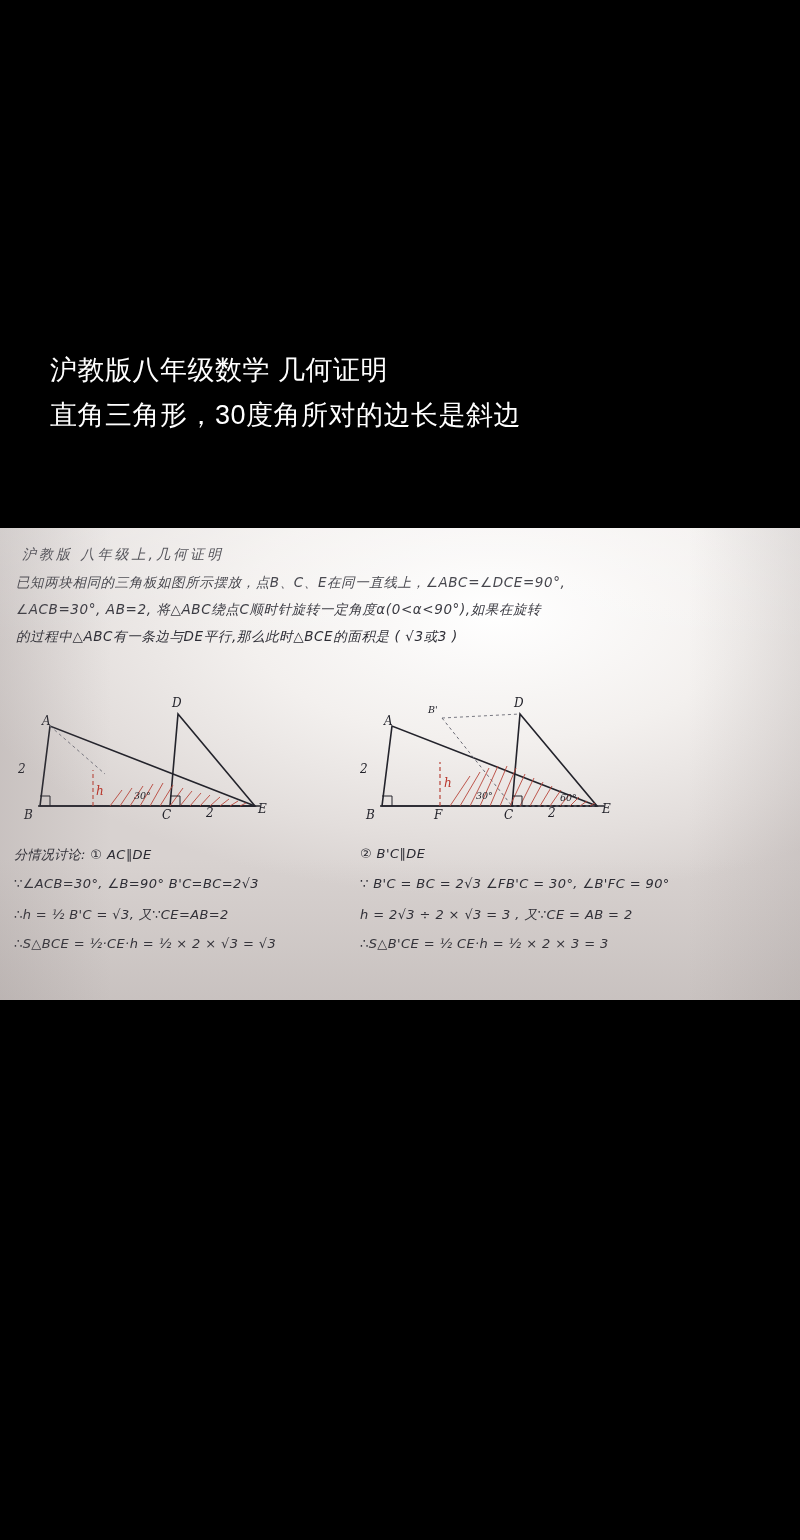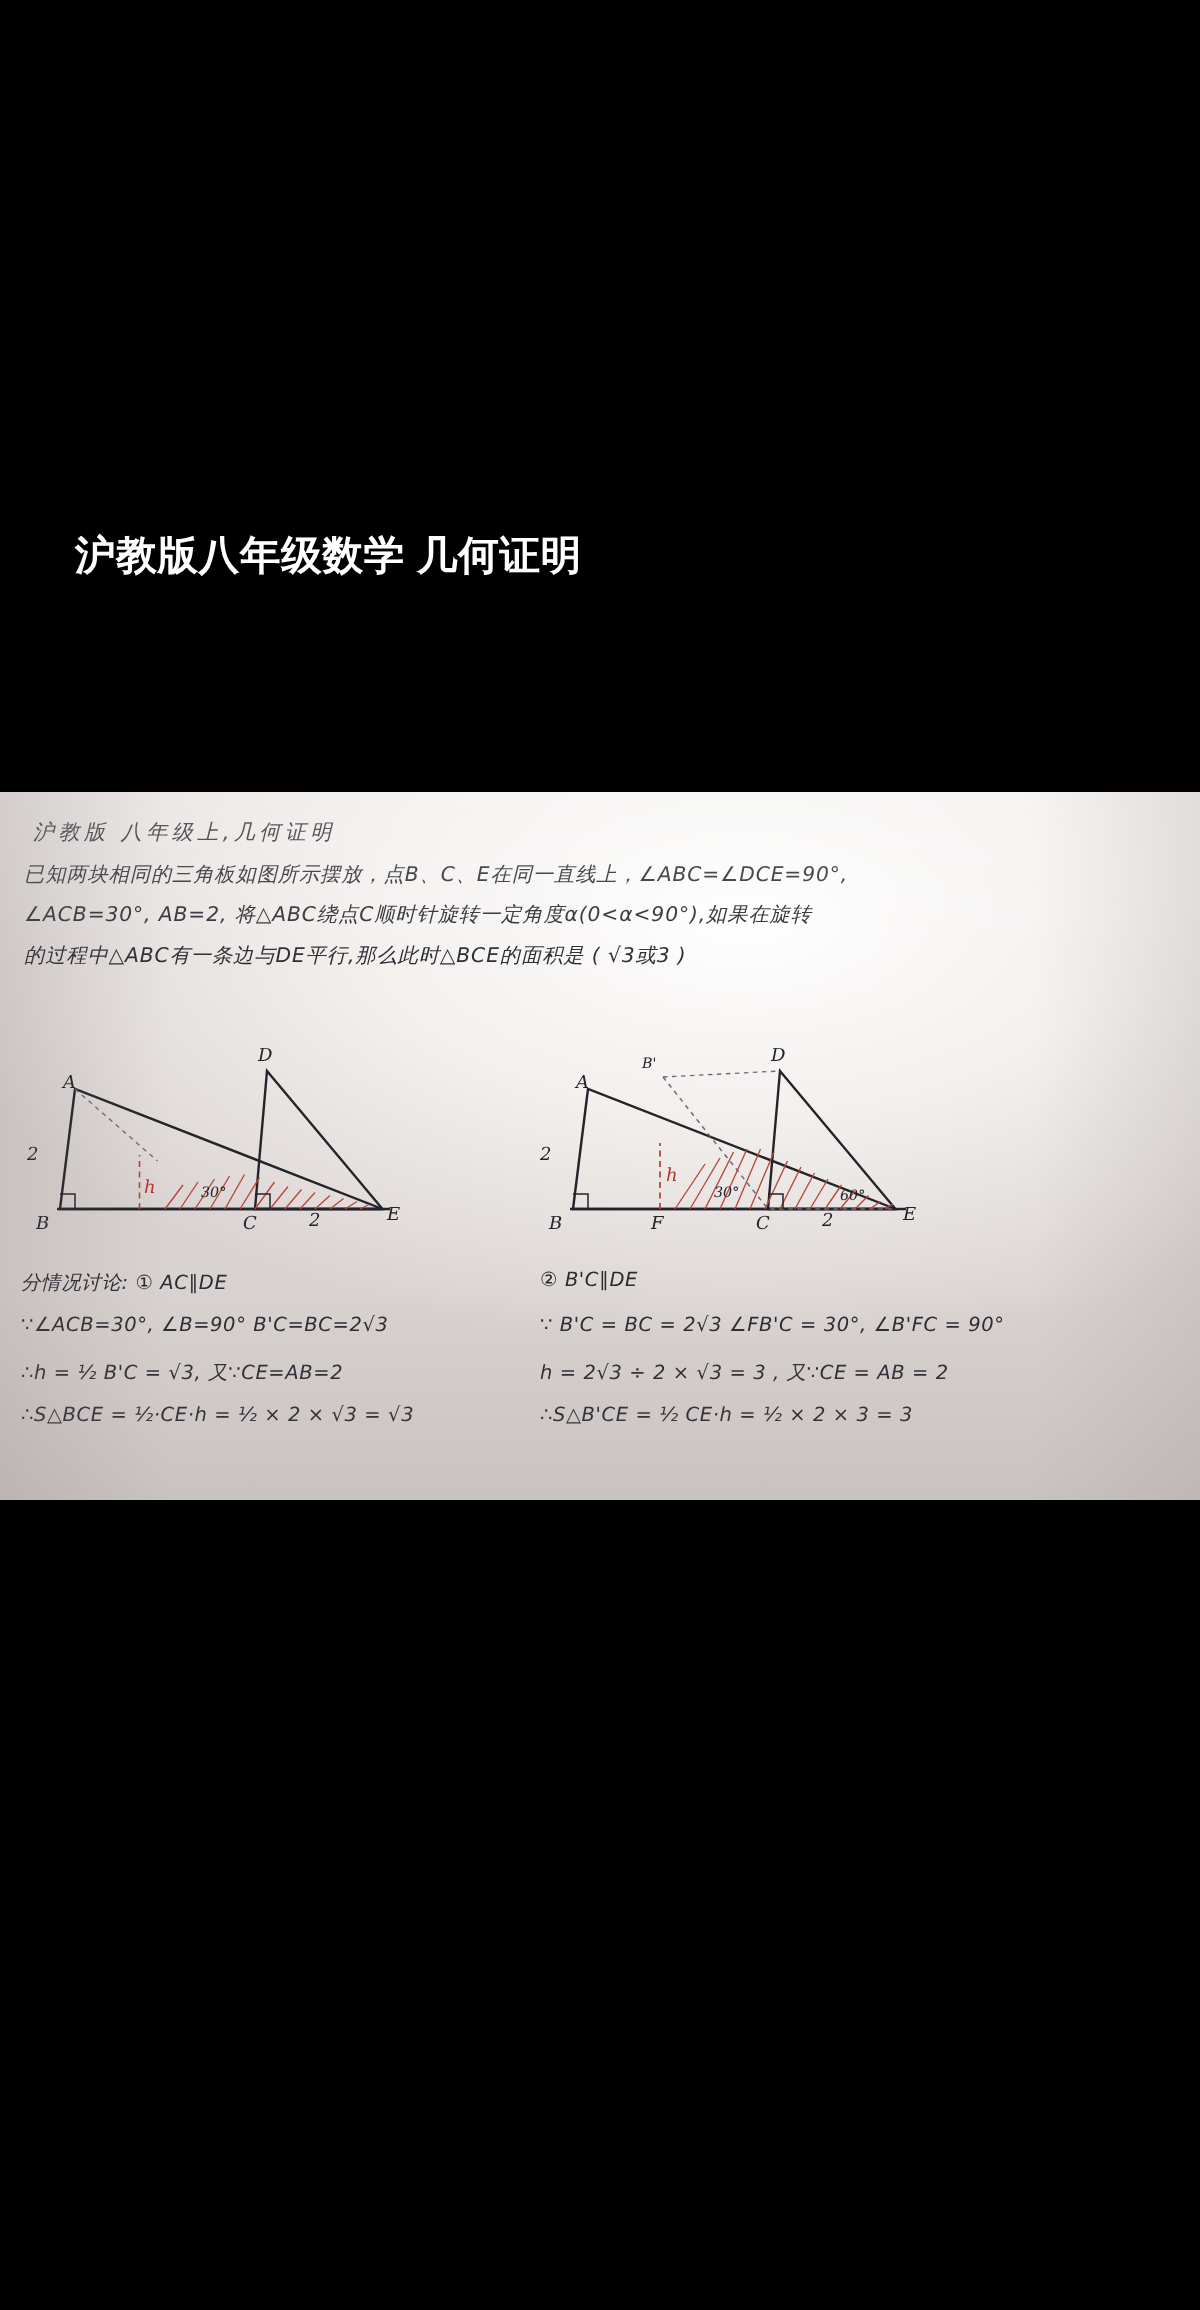--- a/index.html
+++ b/index.html
@@ -24,21 +24,21 @@
   
   .title-block {
     position: absolute;
     left: 50px;
     top: 348px;
     width: 700px;
     color: #ffffff;
   }
   .title-line {
     font-size: 27px;
-    font-weight: bold;
+    font-weight: normal;
     line-height: 45px;
     letter-spacing: 0.5px;
     white-space: nowrap;
   }
 
   
   .photo {
     position: absolute;
     left: 0;
     top: 528px;
@@ -127,20 +127,21 @@
     background: #000;
   }
 </style>
 </head>
 <body>
 
 <div class="page">
 
   <div class="title-block">
     <div class="title-line">沪教版八年级数学 几何证明</div>
+    <div class="title-line">直角三角形，30度角所对的边长是斜边</div>
   </div>
 
   <div class="photo">
 
     <div class="hw hand hdr">沪教版   八年级上,几何证明</div>
 
     <div class="hw hand prob l1">已知两块相同的三角板如图所示摆放，点B、C、E在同一直线上，∠ABC=∠DCE=90°,</div>
     <div class="hw hand prob l2">∠ACB=30°, AB=2, 将△ABC绕点C顺时针旋转一定角度α(0&lt;α&lt;90°),如果在旋转</div>
     <div class="hw hand prob l3" style="top:100px;">
       <span>的过程中△ABC有一条边与DE平行,那么此时△BCE的面积是 (</span>

